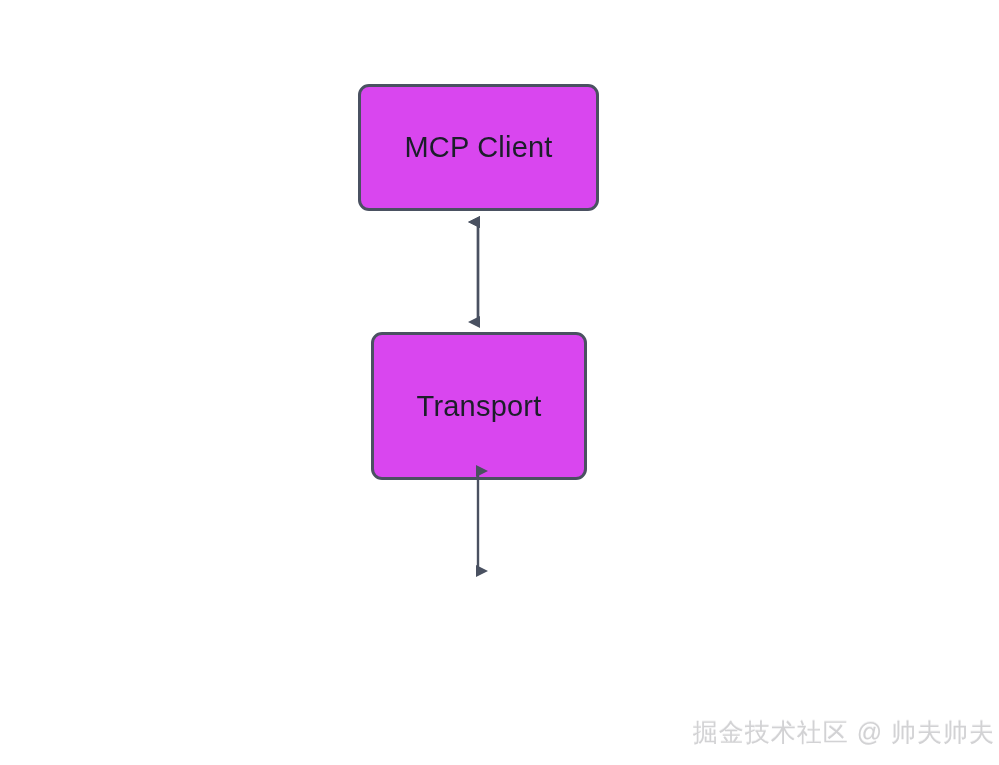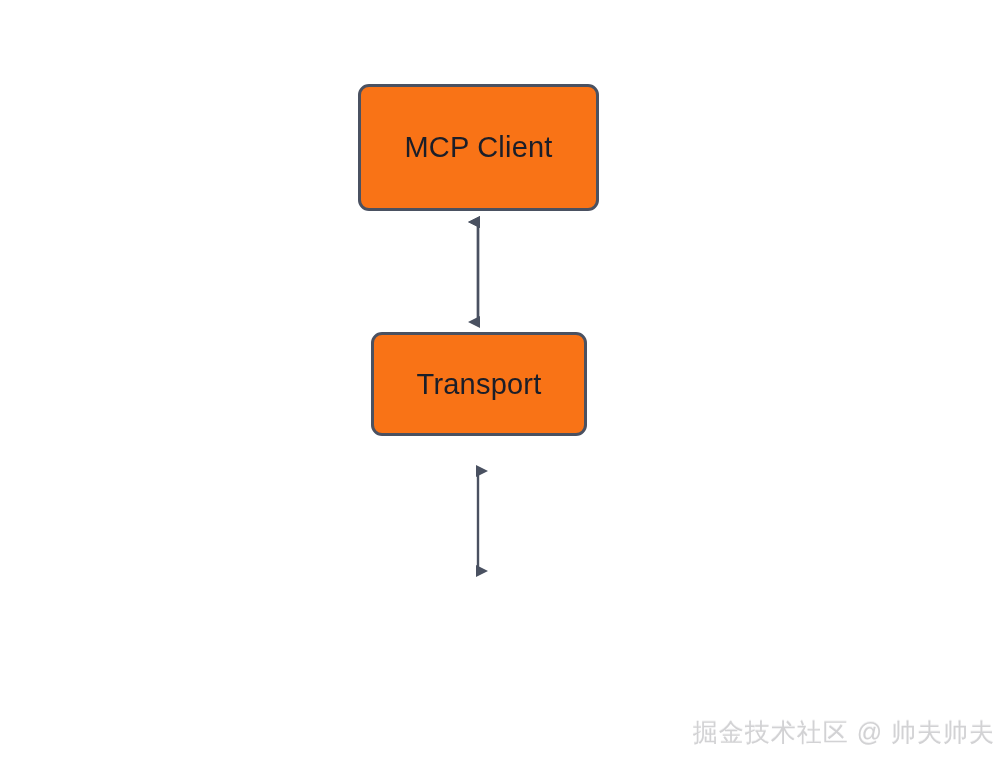--- a/index.html
+++ b/index.html
@@ -20,21 +20,21 @@
     left: 0;
     top: 0;
     width: 999px;
     height: 765px;
     background: #ffffff;
   }
 
   .node-box {
     position: absolute;
     box-sizing: border-box;
-    background: #f97316;
+    background: #d946ef;
     border: 3px solid #4a5161;
     border-radius: 11px;
     display: flex;
     align-items: center;
     justify-content: center;
   }
 
   .node-label {
     font-family: "Liberation Sans", "DejaVu Sans", sans-serif;
     font-size: 29px;
@@ -49,21 +49,21 @@
   #node-mcp-client {
     left: 358px;
     top: 84px;
     width: 241px;
     height: 127px;
   }
   #node-transport {
     left: 371px;
     top: 332px;
     width: 216px;
-    height: 104px;
+    height: 148px;
   }
   #node-mcp-server {
     left: 352px;
     top: 580px;
     width: 254px;
     height: 126px;
   }
 
   
   .connector {

